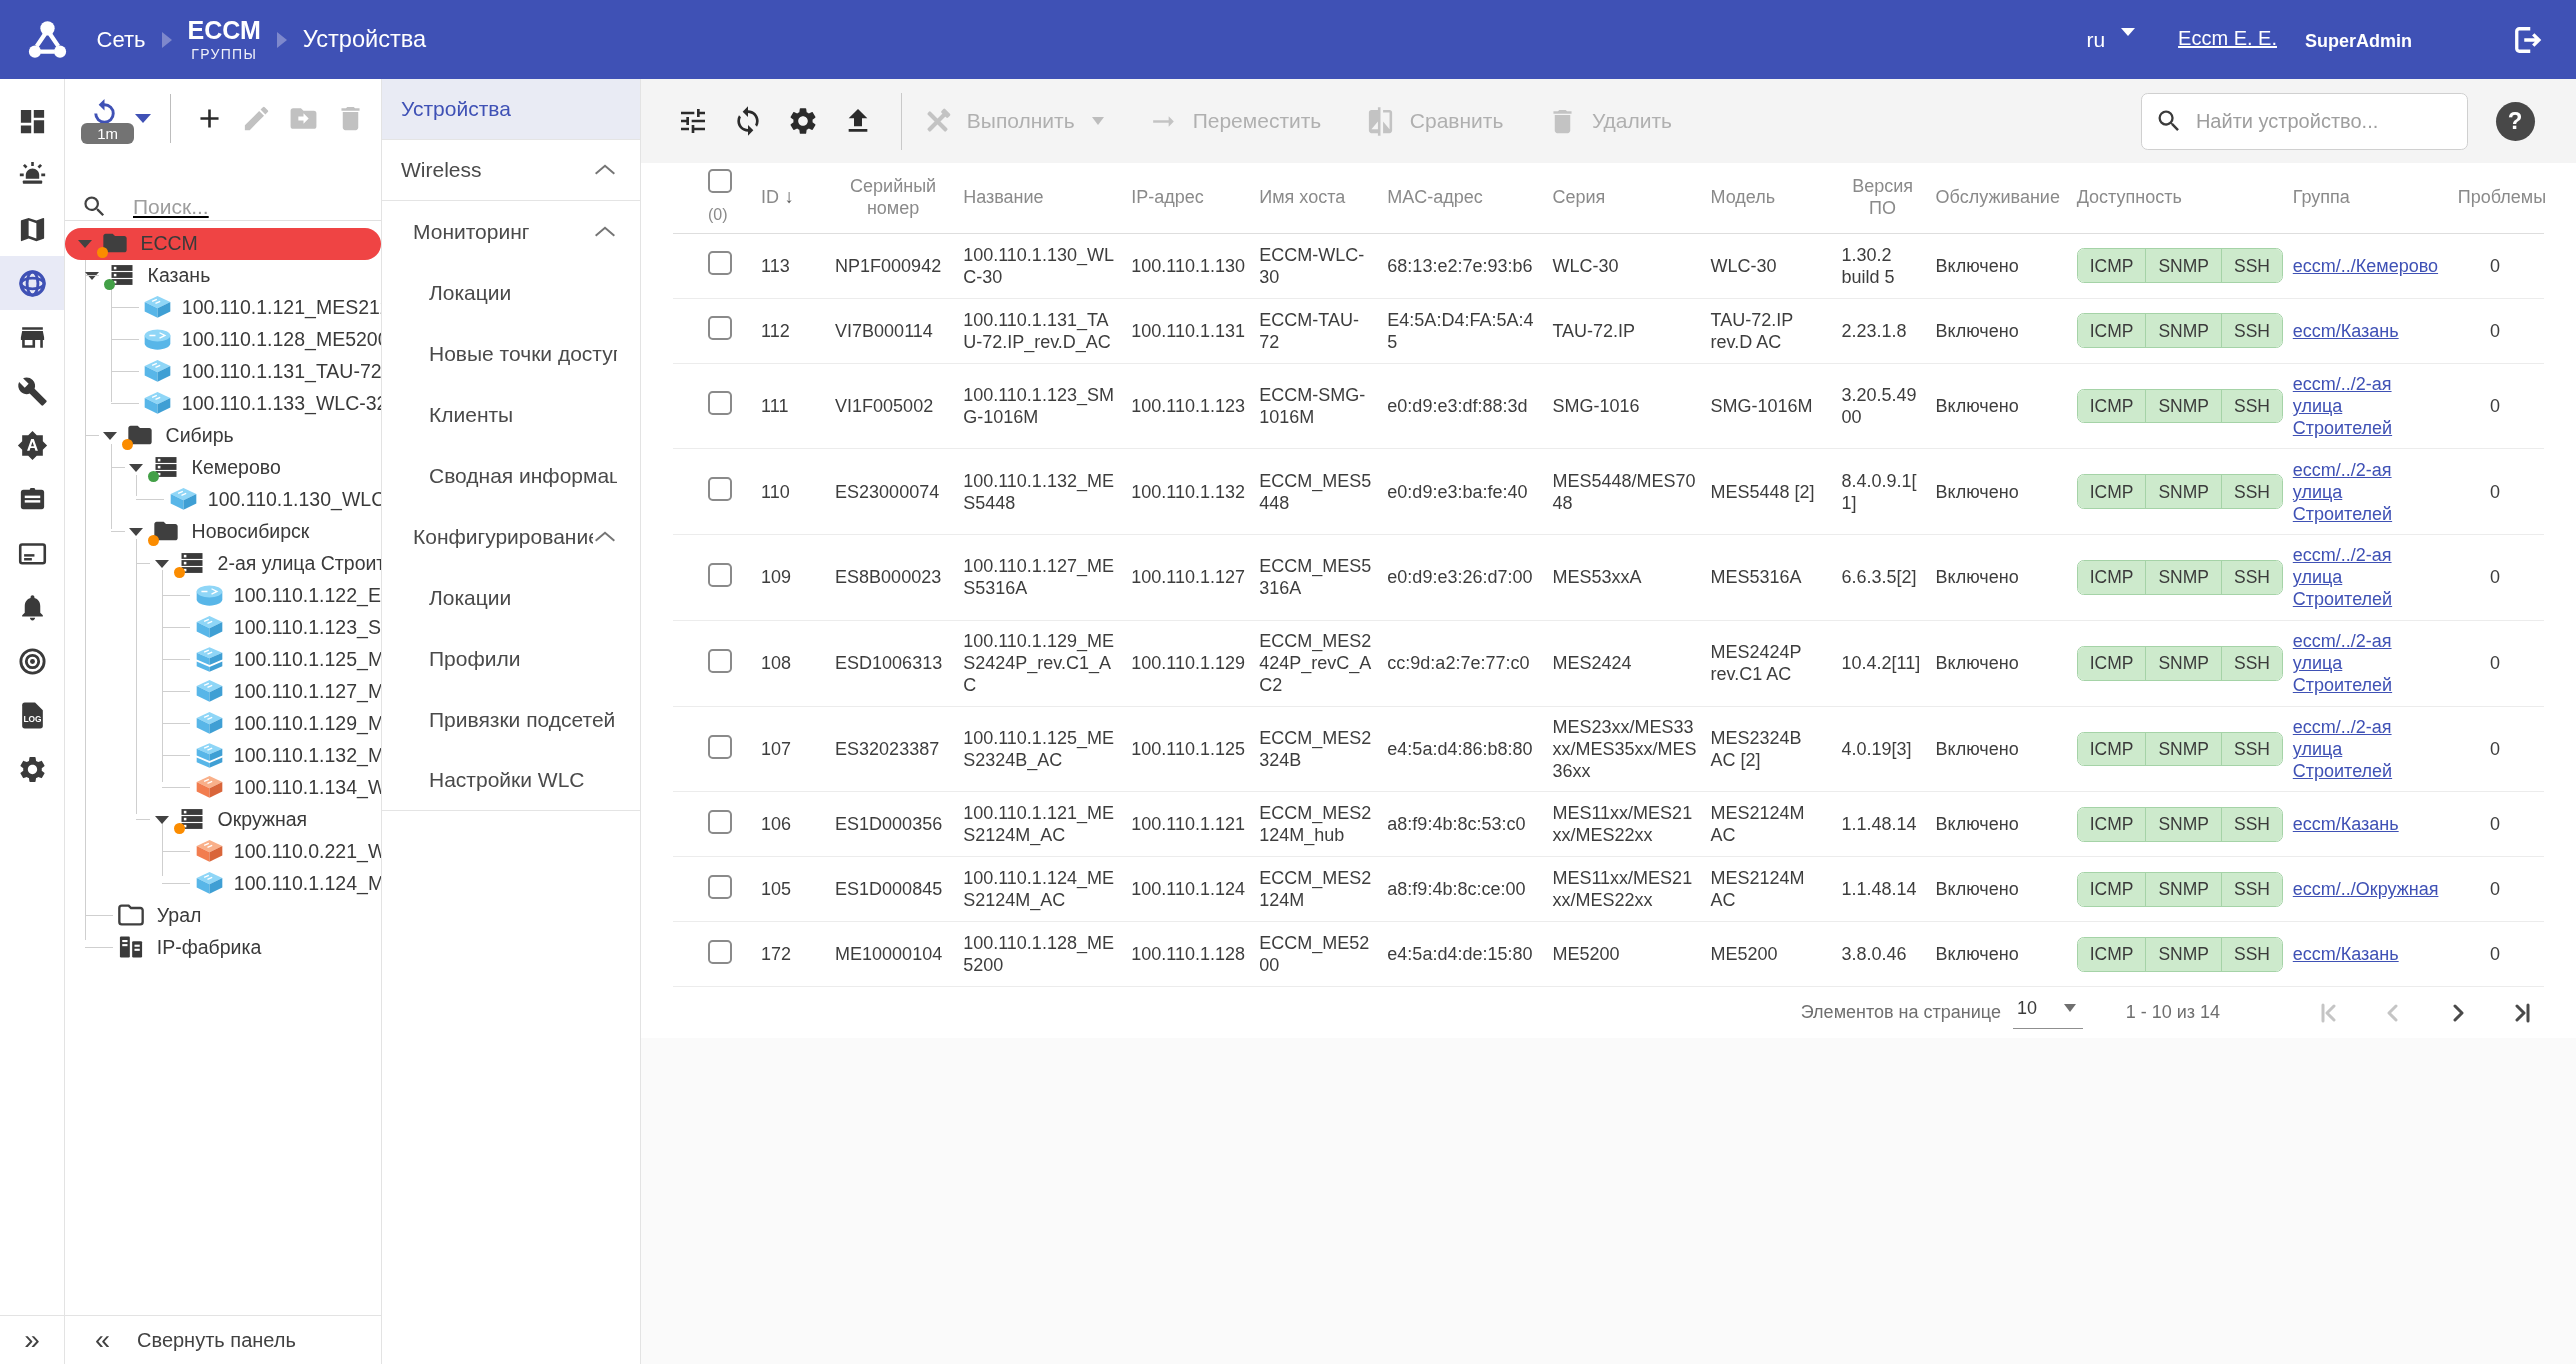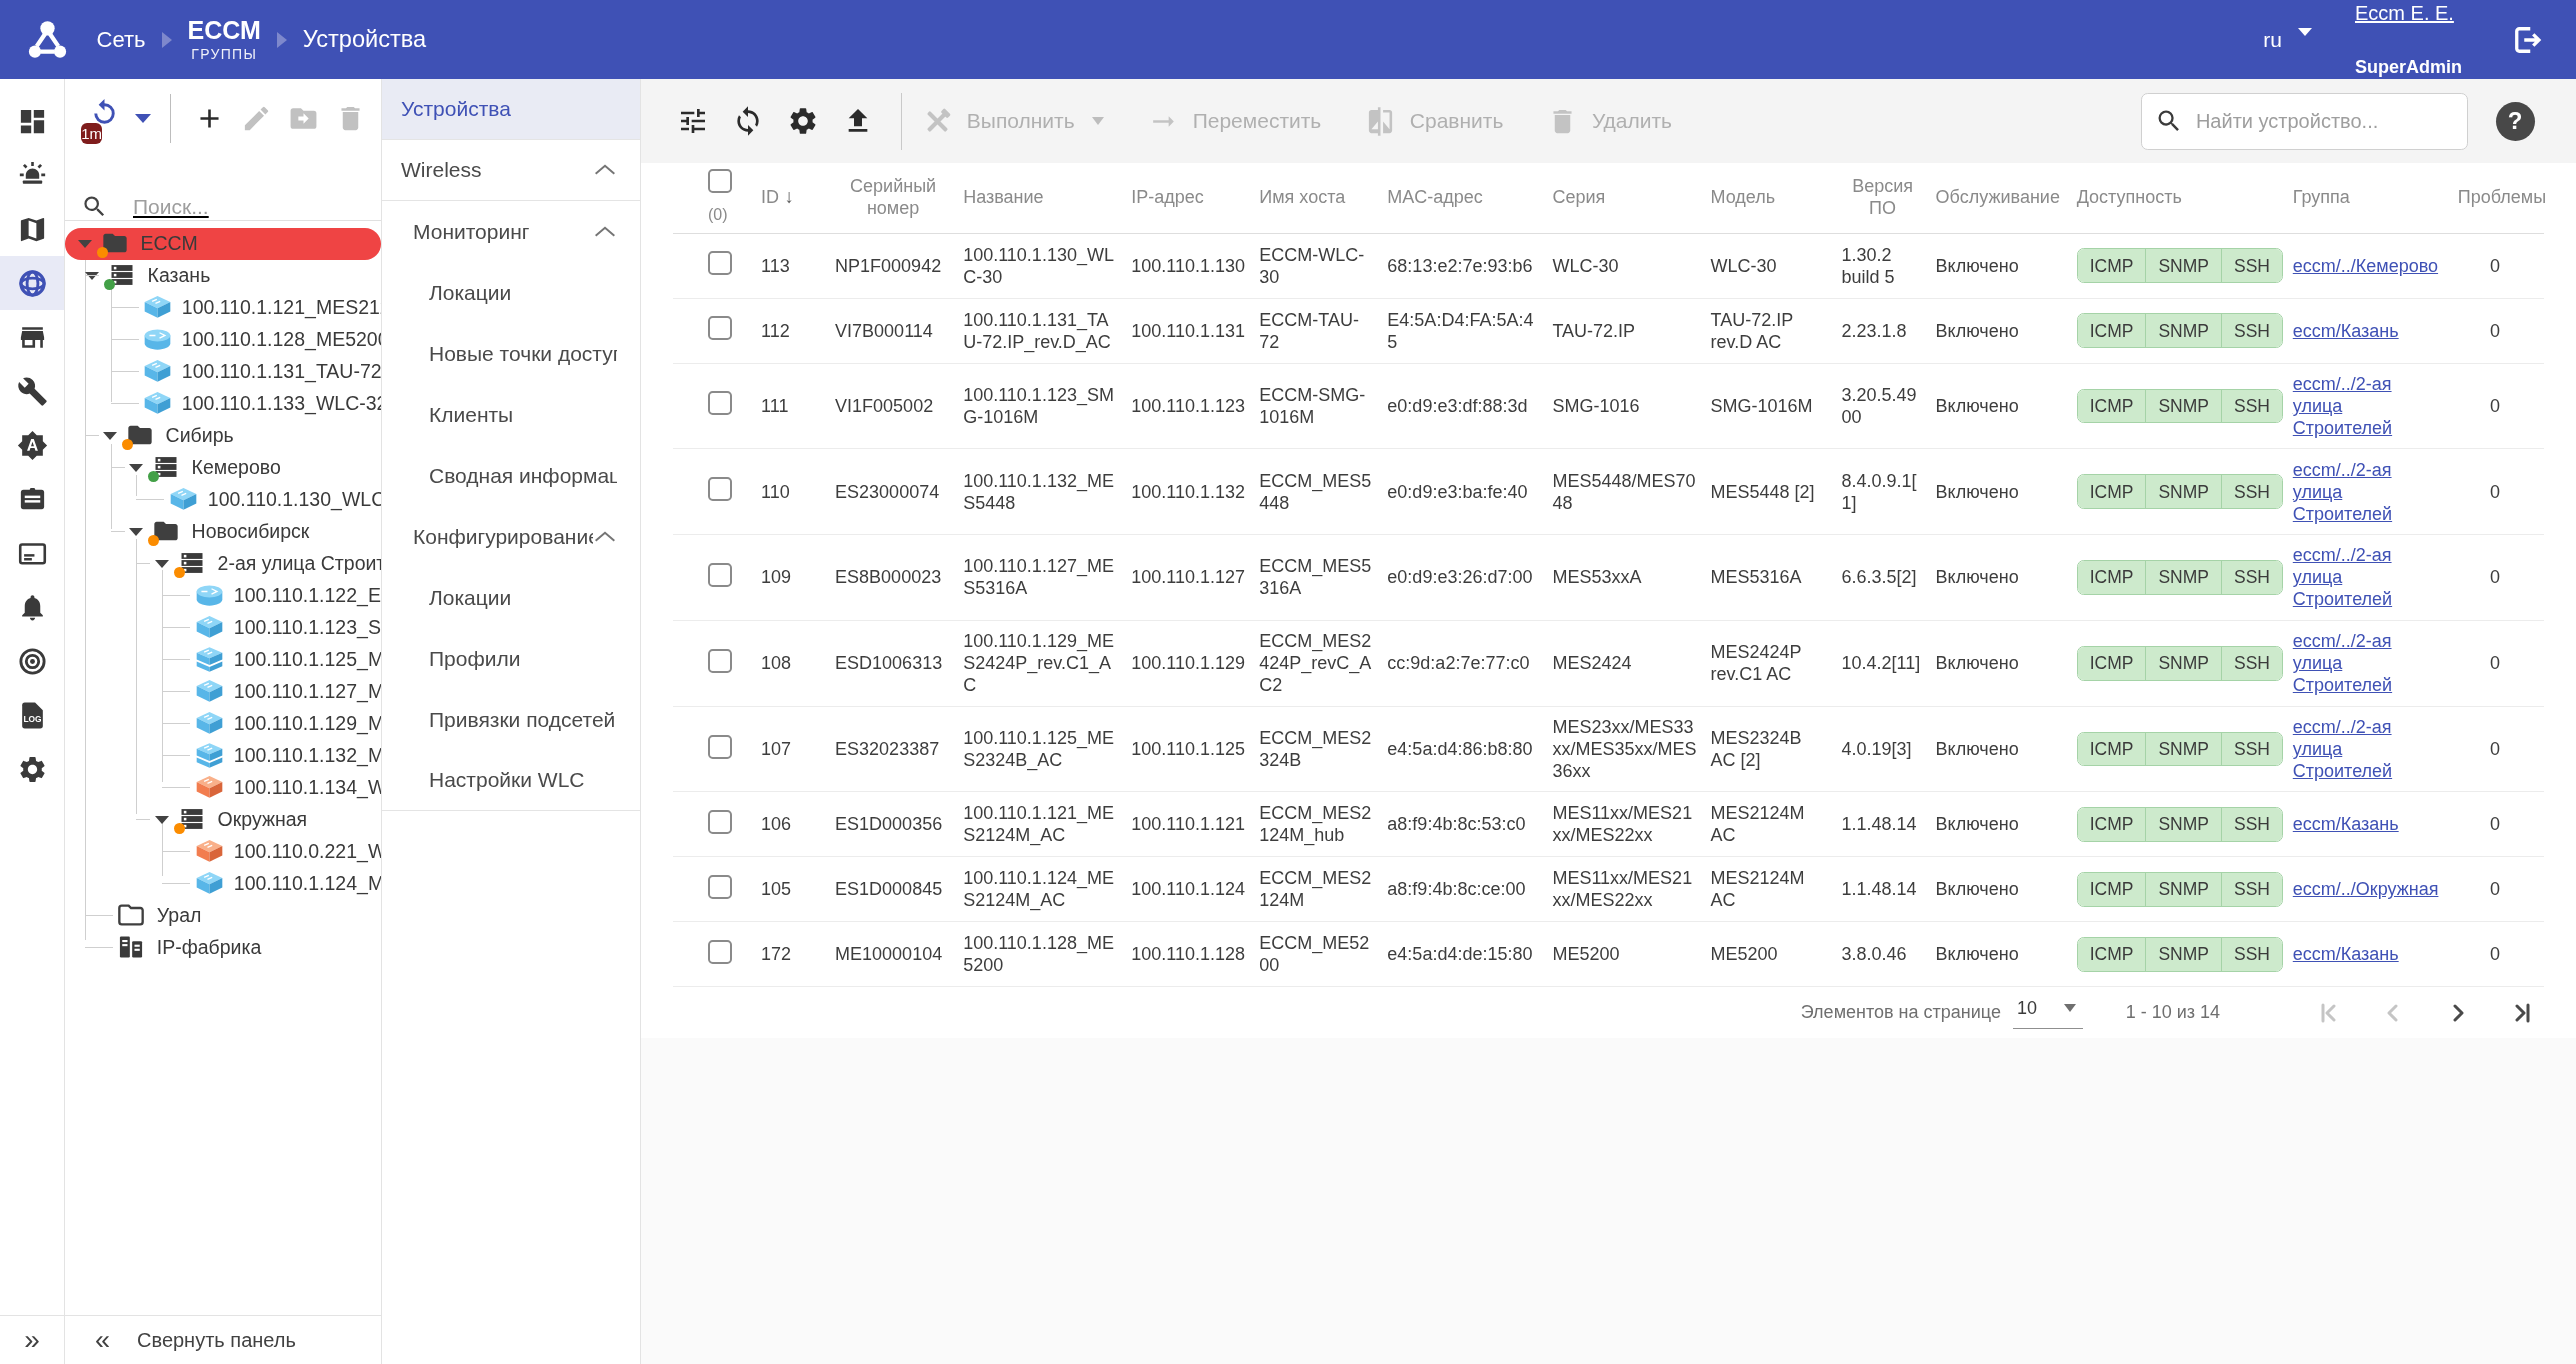--- a/index.html
+++ b/index.html
@@ -12,21 +12,21 @@
   .crumbs{display:flex;align-items:center;margin-left:28px;gap:16px;}
   .crumb{font-size:22px;}
   .crumb-stack{display:flex;flex-direction:column;align-items:center;line-height:1;}
   .crumb-main{font-size:25px;font-weight:bold;}
   .crumb-sub{font-size:14px;letter-spacing:1.3px;margin-top:4px;opacity:.92;}
   .crumb-cur{font-size:23.6px;}
   .sep{width:0;height:0;border-top:8.8px solid transparent;border-bottom:8.8px solid transparent;border-left:10px solid #7e88cc;}
   .top-right{margin-left:auto;display:flex;align-items:center;}
   .lang{display:flex;align-items:flex-start;gap:16px;font-size:21px;margin-right:43px;}
   .caret-down-w{width:0;height:0;border-left:7.4px solid transparent;border-right:7.4px solid transparent;border-top:8px solid #fff;}
-  .userblock{display:flex;flex-direction:column;align-items:flex-start;margin-right:48px;line-height:1.15;gap:28px;}
+  .userblock{display:flex;align-items:flex-start;margin-right:98px;line-height:1.15;gap:28px;}
   .user-name{font-size:20px;text-decoration:underline;}
   .user-role{font-size:18px;font-weight:bold;margin-top:4px;}
   .logout{width:36px;height:36px;margin-right:30px;}
 
   
   .body{flex:1;display:flex;min-height:0;}
 
   
   .rail{width:65px;background:#fff;border-right:1.3px solid #e3e3e3;display:flex;flex-direction:column;flex:none;}
   .rail-items{flex:1;padding-top:15px;}
@@ -34,21 +34,21 @@
   .rail-item svg{width:31px;height:31px;fill:#3a3a3a;}
   .rail-item.sel{background:#e8eaf6;}
   .rail-item.sel svg{fill:none;stroke:#3f51b5;color:#3f51b5;}
   .rail-foot{height:49px;border-top:1.3px solid #e3e3e3;display:flex;align-items:center;justify-content:center;font-size:28px;color:#424242;flex:none;}
 
   
   .tree-panel{width:317px;background:#fff;border-right:1.3px solid #e3e3e3;display:flex;flex-direction:column;flex:none;}
   .tp-toolbar{height:79px;display:flex;align-items:center;padding:0 6.7px 0 17.5px;flex:none;}
   .refresh-wrap{position:relative;width:43px;height:43px;flex:none;}
   .refresh-wrap svg{width:35px;height:35px;fill:#3f51b5;position:absolute;top:-1.3px;left:4px;}
-  .badge-1m{position:absolute;left:-1.3px;bottom:-4px;background:#7f1d1d;color:#fff;font-size:15px;border-radius:6px;padding:2px 0;}
+  .badge-1m{position:absolute;left:-1.3px;bottom:-4px;background:#737373;color:#fff;font-size:15px;border-radius:6px;padding:2px 16px;}
   .dd-caret{width:0;height:0;border-left:8px solid transparent;border-right:8px solid transparent;border-top:9.4px solid #3f51b5;margin:0 13.5px 0 9.4px;}
   .vdiv{width:1.3px;height:49px;background:#bdbdbd;margin:0 15px 0 5.4px;}
   .tp-btn{width:42px;height:42px;display:flex;align-items:center;justify-content:center;margin:0 4.7px;}
   .tp-btn svg{width:31px;height:31px;}
   .tp-btn.en svg{fill:#2b2b2b;}
   .tp-btn.dis svg{fill:#c1c1c1;}
   .tp-search{height:63px;border-bottom:1.3px solid #e0e0e0;display:flex;align-items:flex-end;padding:0 16px;gap:23px;flex:none;text-decoration:underline;}
   .tp-search svg{width:27px;height:27px;fill:#424242;flex:none;}
   .tp-search input{border:none;outline:none;font-size:21px;flex:1;min-width:0;font-family:"Liberation Sans",sans-serif;color:#333;}
   .tp-search input::placeholder{color:#9e9e9e;}

